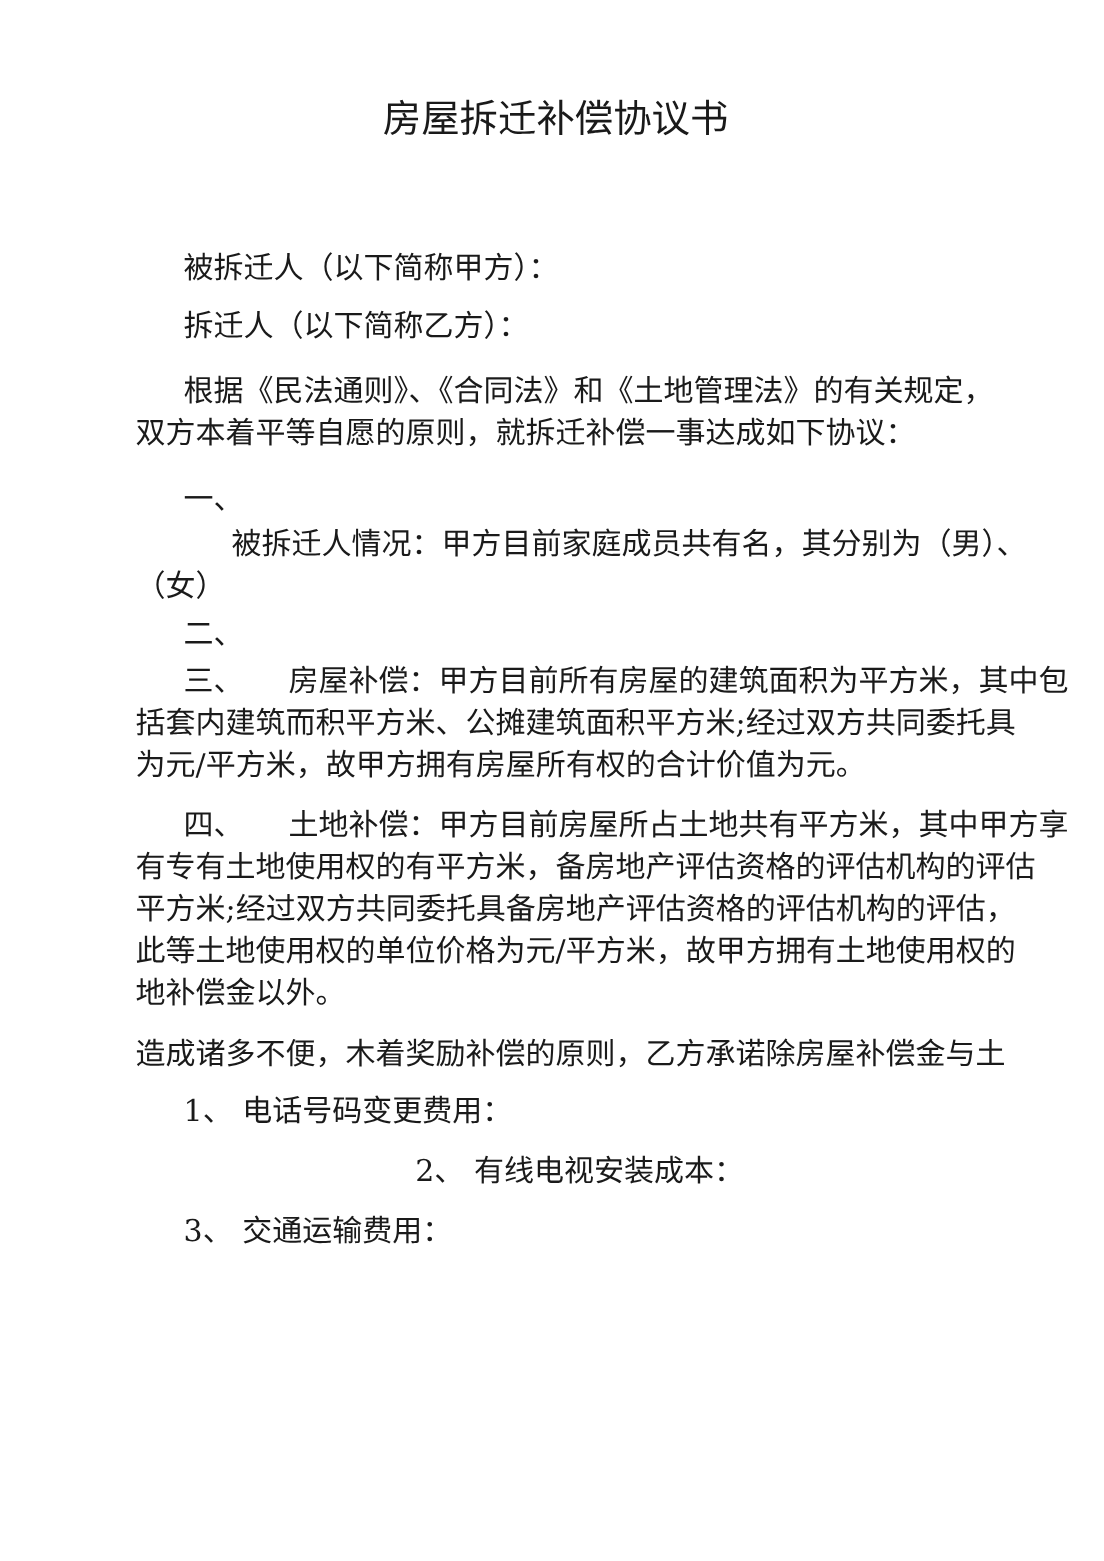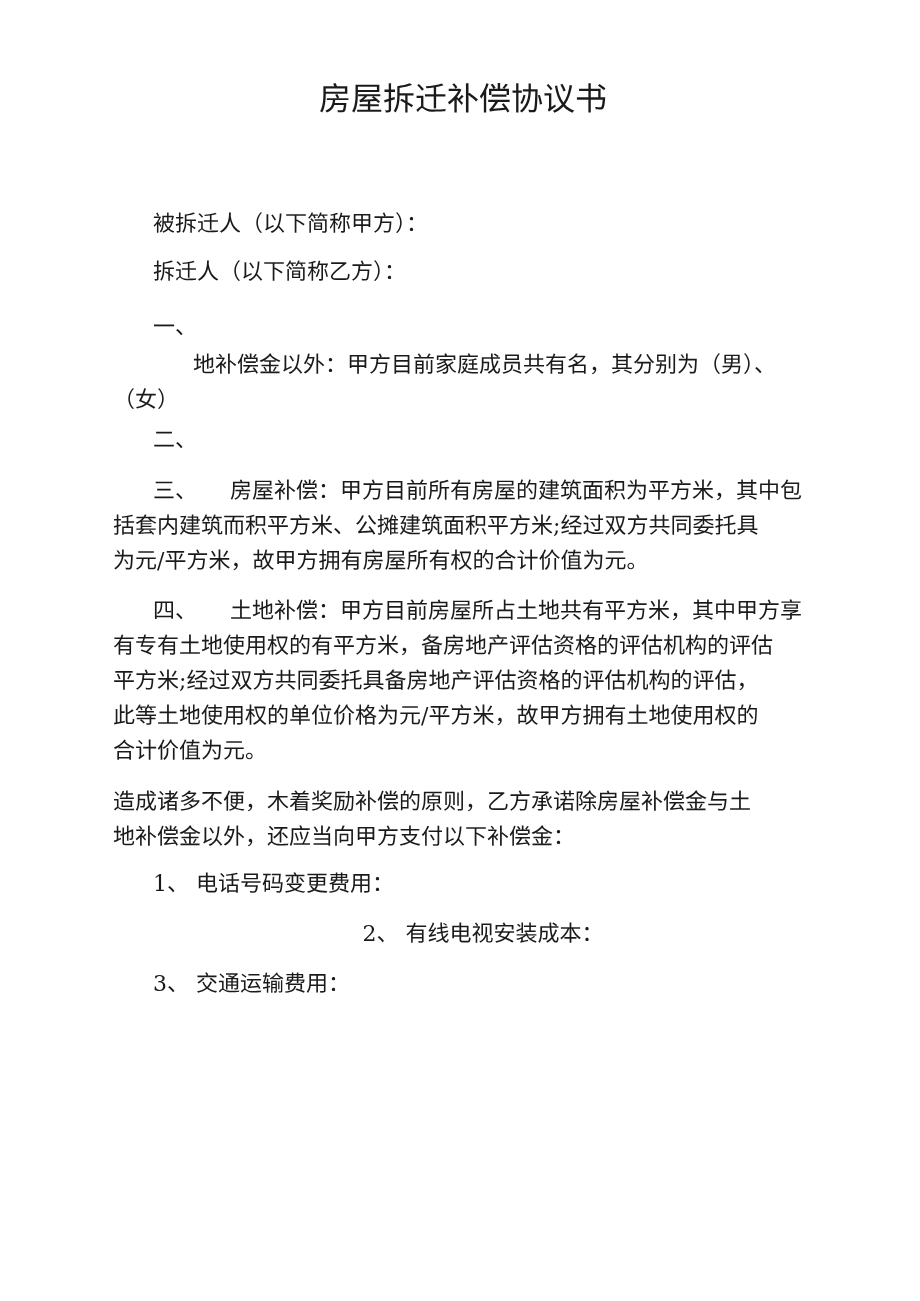--- a/index.html
+++ b/index.html
@@ -19,78 +19,81 @@
     margin: 78px 0 0 0;
     font-size: 32px;
     line-height: 42px;
     font-weight: normal;
     text-align: center;
     letter-spacing: 0px;
     white-space: pre;
   }
   .para { margin: 0; }
   .line {
-    font-size: 22px;
+    font-size: 25px;
     line-height: 35px;
     white-space: pre;
   }
   .i0 { padding-left: 0; }
   .i1 { padding-left: 40px; }
   .i2 { padding-left: 80px; }
   [data-para="p1"]  { margin-top: 86px; }
   [data-para="p2"]  { margin-top: 13px; }
   [data-para="p3"]  { margin-top: 19px; }
   [data-para="p4"]  { margin-top: 20px; }
   [data-para="p5"]  { margin-top: 3px; }
   [data-para="p6"]  { margin-top: 5px; }
   [data-para="p7"]  { margin-top: 3px; }
-  [data-para="p8"]  { margin-top: 16px; }
+  [data-para="p8"]  { margin-top: 4px; }
   [data-para="p9"]  { margin-top: 15px; }
   [data-para="p10"] { margin-top: 16px; }
   [data-para="p11"] { margin-top: 12px; }
   [data-para="p12"] { margin-top: 15px; text-align: center; }
   [data-para="p13"] { margin-top: 15px; }
 </style>
 </head>
 <body>
 
 <div class="page">
   <h1 class="doc-title">房屋拆迁补偿协议书</h1>
   <div id="doc-body">
       <div class="para" data-para="p1">
         <div class="line i1">被拆迁人（以下简称甲方）：</div>
       </div>
       <div class="para" data-para="p2">
         <div class="line i1">拆迁人（以下简称乙方）：</div>
       </div>
+      <div class="para" data-para="p3">
+        <div class="line i1">根据《民法通则》、《合同法》和《土地管理法》的有关规定，</div>
+        <div class="line i0">双方本着平等自愿的原则，就拆迁补偿一事达成如下协议：</div>
+      </div>
       <div class="para" data-para="p4">
         <div class="line i1">一、</div>
       </div>
       <div class="para" data-para="p5">
-        <div class="line i2">地补偿金以外：甲方目前家庭成员共有名，其分别为（男）、</div>
+        <div class="line i2">被拆迁人情况：甲方目前家庭成员共有名，其分别为（男）、</div>
         <div class="line i0">（女）</div>
       </div>
       <div class="para" data-para="p6">
         <div class="line i1">二、</div>
       </div>
       <div class="para" data-para="p8">
         <div class="line i1">三、　　房屋补偿：甲方目前所有房屋的建筑面积为平方米，其中包</div>
         <div class="line i0">括套内建筑而积平方米、公摊建筑面积平方米;经过双方共同委托具</div>
         <div class="line i0">为元/平方米，故甲方拥有房屋所有权的合计价值为元。</div>
       </div>
       <div class="para" data-para="p9">
         <div class="line i1">四、　　土地补偿：甲方目前房屋所占土地共有平方米，其中甲方享</div>
         <div class="line i0">有专有土地使用权的有平方米，备房地产评估资格的评估机构的评估</div>
         <div class="line i0">平方米;经过双方共同委托具备房地产评估资格的评估机构的评估，</div>
         <div class="line i0">此等土地使用权的单位价格为元/平方米，故甲方拥有土地使用权的</div>
-        <div class="line i0">合计价值为元。</div>
+        <div class="line i0">地补偿金以外。</div>
       </div>
       <div class="para" data-para="p10">
         <div class="line i0">造成诸多不便，木着奖励补偿的原则，乙方承诺除房屋补偿金与土</div>
-        <div class="line i0">地补偿金以外，还应当向甲方支付以下补偿金：</div>
       </div>
       <div class="para" data-para="p11">
         <div class="line i1">1、 电话号码变更费用：</div>
       </div>
       <div class="para" data-para="p12">
         <div class="line i1">2、 有线电视安装成本：</div>
       </div>
       <div class="para" data-para="p13">
         <div class="line i1">3、 交通运输费用：</div>
       </div>

